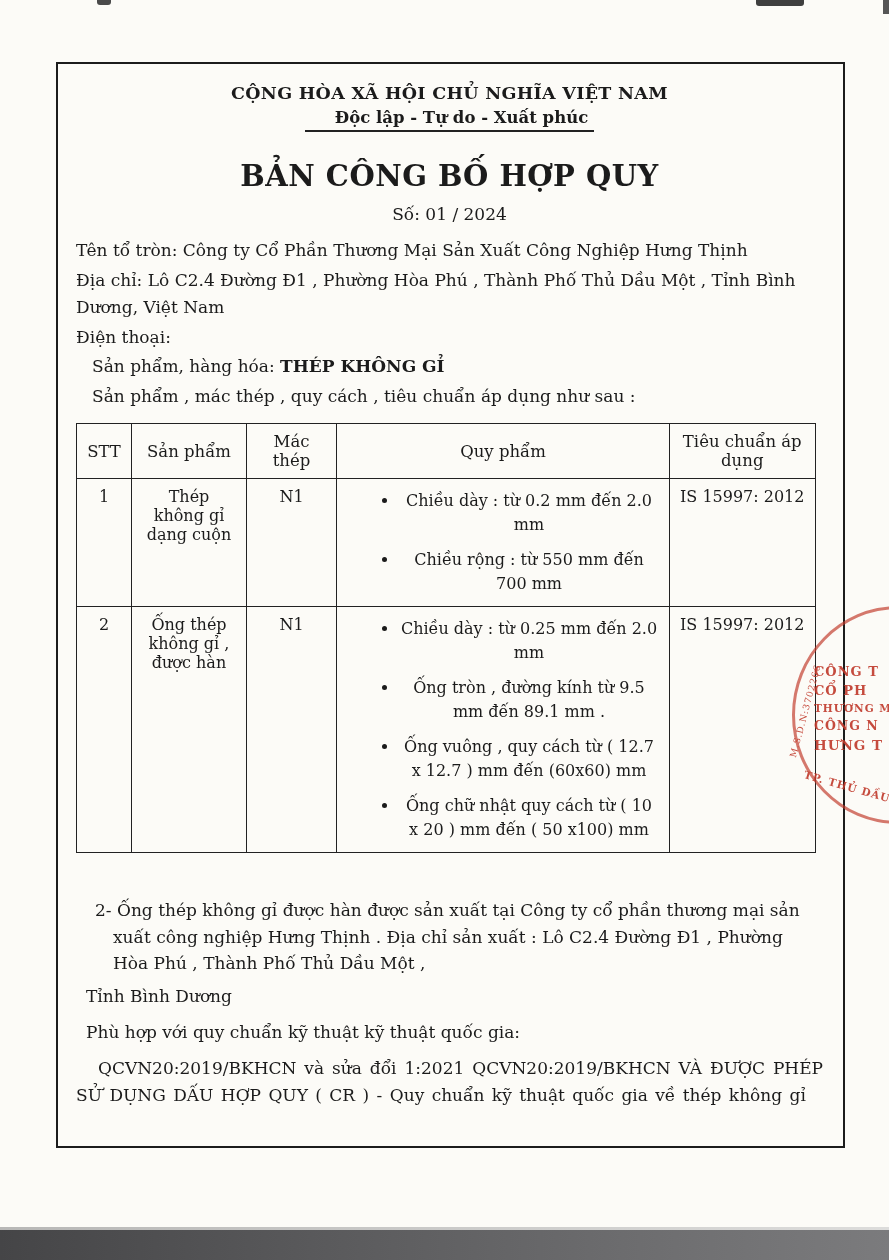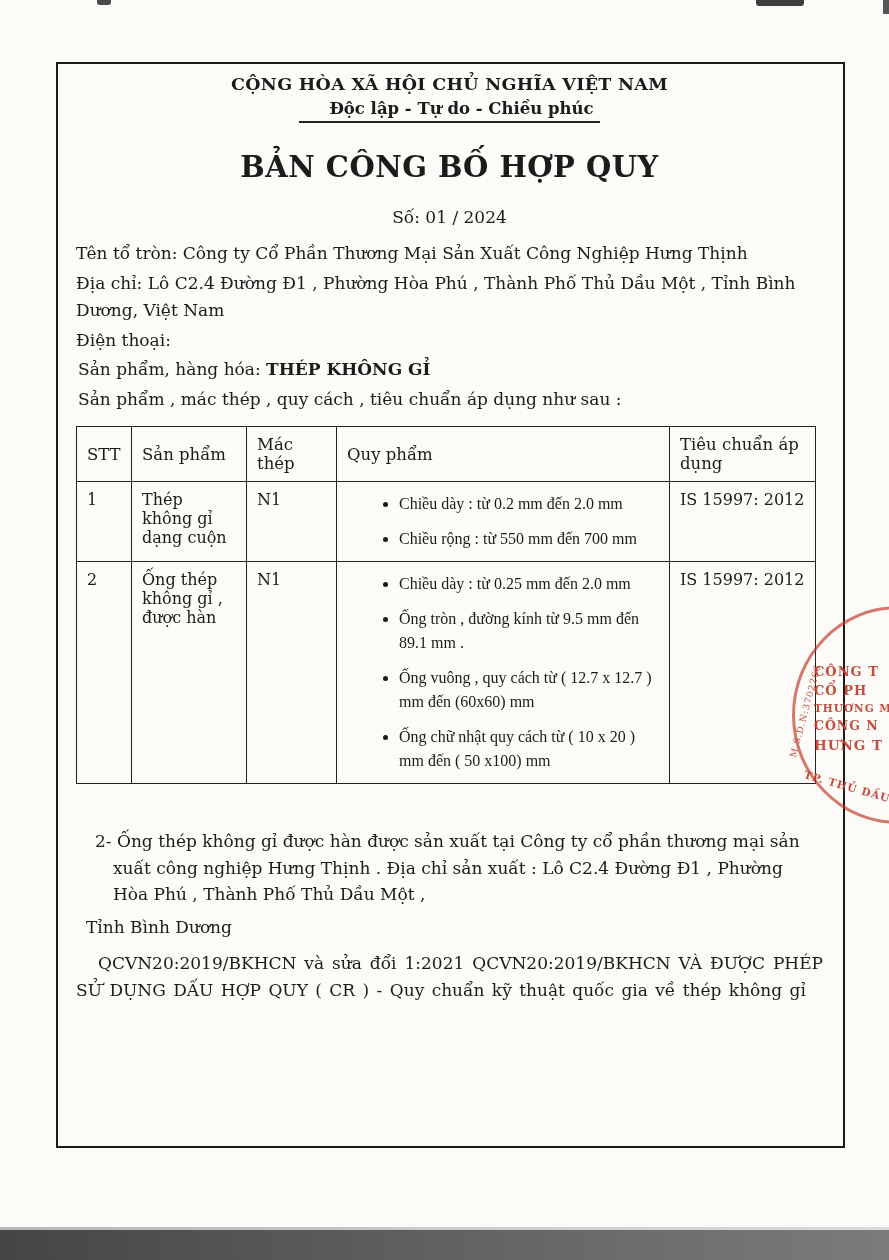--- a/index.html
+++ b/index.html
@@ -16,49 +16,49 @@
   .mark2 { position:absolute; left:756px; top:0; width:48px; height:6px; background:#3f3f3f; border-radius:0 0 3px 3px; }
   .mark3 { position:absolute; right:0; top:0; width:6px; height:14px; background:#565656; }
   .scan-bottom-edge { position:absolute; left:0; bottom:29px; width:100%; height:4px; background:linear-gradient(90deg,#9a9a9a,#cfcfcf); opacity:.7; }
   .scan-bottom { position:absolute; left:0; bottom:0; width:100%; height:30px;
     background:linear-gradient(90deg,#454547,#59595b 35%,#6c6c6e 70%,#7b7b7d); }
 
   
   .frame {
     position:absolute; left:56px; top:62px; width:789px; height:1086px;
     border:2px solid #1c1c1c; box-sizing:border-box;
-    padding:8px 20px 0 18px;
+    padding:17px 20px 0 18px;
   }
 
   .country { text-align:center; font-weight:bold; font-size:17.5px; letter-spacing:.3px; margin-top:2px; }
   .motto-wrap { text-align:center; margin-top:5px; }
   .motto { display:inline-block; font-weight:bold; font-size:16.5px;
            border-bottom:2px solid #222; padding:0 6px 3px 30px; }
   .doc-title { text-align:center; font-weight:bold; font-size:29px; letter-spacing:.5px; margin-top:27px; }
-  .doc-number { text-align:center; font-size:17px; margin-top:23px; }
+  .doc-number { text-align:center; font-size:17px; margin-top:11px; }
 
   .para { font-size:17px; line-height:1.58; margin:3px 0; }
   .org { margin-top:13px; }
-  .indent-sm { margin-left:2px; }
+  .indent-sm { margin-left:16px; }
   .bold { font-weight:bold; }
 
   
   table.spec-table { width:99%; border-collapse:collapse; margin-top:13px; font-size:16px; table-layout:fixed; }
-  .spec-table th, .spec-table td { border:1.6px solid #222; vertical-align:top; padding:8px 10px; text-align:left; box-sizing:border-box; }
+  .spec-table th, .spec-table td { border:1.6px solid #222; vertical-align:top; padding:8px 10px; text-align:center; box-sizing:border-box; }
   .spec-table th { font-weight:normal; font-size:16.5px; vertical-align:middle; height:38px; }
   .col-stt  { width:55px; }
   .col-sp   { width:115px; }
   .col-mt   { width:90px; }
   .col-qc   { width:333px; }
   .col-tc   { width:auto; }
   .cell-stt, .th-stt { text-align:center; }
   .cell-sp { text-align:justify; padding-top:10px; }
   .cell-mt { padding-left:18px; padding-top:10px; }
   .cell-tc { padding-top:10px; }
-  ul.qc-list { margin:2px 0 0 0; padding-left:52px;font-family:Liberation Serif, serif; }
+  ul.qc-list { margin:2px 0 0 0; padding-left:52px; }
   ul.qc-list li { margin-bottom:11px; line-height:1.5; }
   ul.qc-list li:last-child { margin-bottom:2px; }
 
   
   .notes { margin-top:44px; font-size:17px; line-height:1.55; }
   .note-plain { margin:0 6px 7px 19px; }
   .note-hang  { margin:16px 6px 7px 19px; padding-left:18px; text-indent:-18px; }
   .province   { margin:4px 0 0 10px; }
   .conformity { margin:9px 0 0 10px; }
   .standard   { margin:9px 0 0 0; text-align:justify; text-indent:22px; word-spacing:2px; }
@@ -81,21 +81,21 @@
 <div class="page">
 
   <div class="mark1"></div>
   <div class="mark2"></div>
   <div class="mark3"></div>
 
   <div class="frame">
 
     <div class="country">CỘNG HÒA XÃ HỘI CHỦ NGHĨA VIỆT NAM</div>
     <div class="motto-wrap">
-      <span class="motto">Độc lập - Tự do - Chiều phúc</span>
+      <span class="motto">Độc lập - Tự do - Xuất phúc</span>
     </div>
 
     <div class="doc-title">BẢN CÔNG BỐ HỢP QUY</div>
     <div class="doc-number">Số: 01 / 2024</div>
 
     <div class="para org">Tên tổ tròn: Công ty Cổ Phần Thương Mại Sản Xuất Công Nghiệp Hưng Thịnh</div>
     <div class="para">Địa chỉ: Lô C2.4 Đường Đ1 , Phường Hòa Phú , Thành Phố Thủ Dầu Một , Tỉnh Bình Dương, Việt Nam</div>
     <div class="para">Điện thoại:</div>
     <div class="para indent-sm"><span>Sản phẩm, hàng hóa: </span><span class="bold">THÉP KHÔNG GỈ</span></div>
     <div class="para indent-sm">Sản phẩm , mác thép , quy cách , tiêu chuẩn áp dụng như sau :</div>
@@ -143,20 +143,21 @@
             </ul>
           </td>
           <td class="cell-tc">IS 15997: 2012</td>
         </tr>
       </tbody>
     </table>
 
     <div class="notes">
       <div class="note-hang">2- Ống thép không gỉ được hàn được sản xuất tại Công ty cổ phần thương mại sản xuất công nghiệp Hưng Thịnh . Địa chỉ sản xuất : Lô C2.4 Đường Đ1 , Phường Hòa Phú , Thành Phố Thủ Dầu Một ,</div>
       <div class="province para">Tỉnh Bình Dương</div>
+      <div class="conformity para">Phù hợp với quy chuẩn kỹ thuật kỹ thuật quốc gia:</div>
       <div class="standard para">QCVN20:2019/BKHCN và sửa đổi 1:2021 QCVN20:2019/BKHCN VÀ ĐƯỢC PHÉP SỬ DỤNG DẤU HỢP QUY ( CR ) -  Quy chuẩn kỹ thuật quốc gia về thép không gỉ</div>
     </div>
 
   </div>
 
   <div class="stamp">
     <div class="stamp-ring"></div>
     <div class="stamp-arc-left">M.S.D.N:3702266</div>
     <div class="stamp-lines">
       <div class="l l0">CÔNG T</div>

